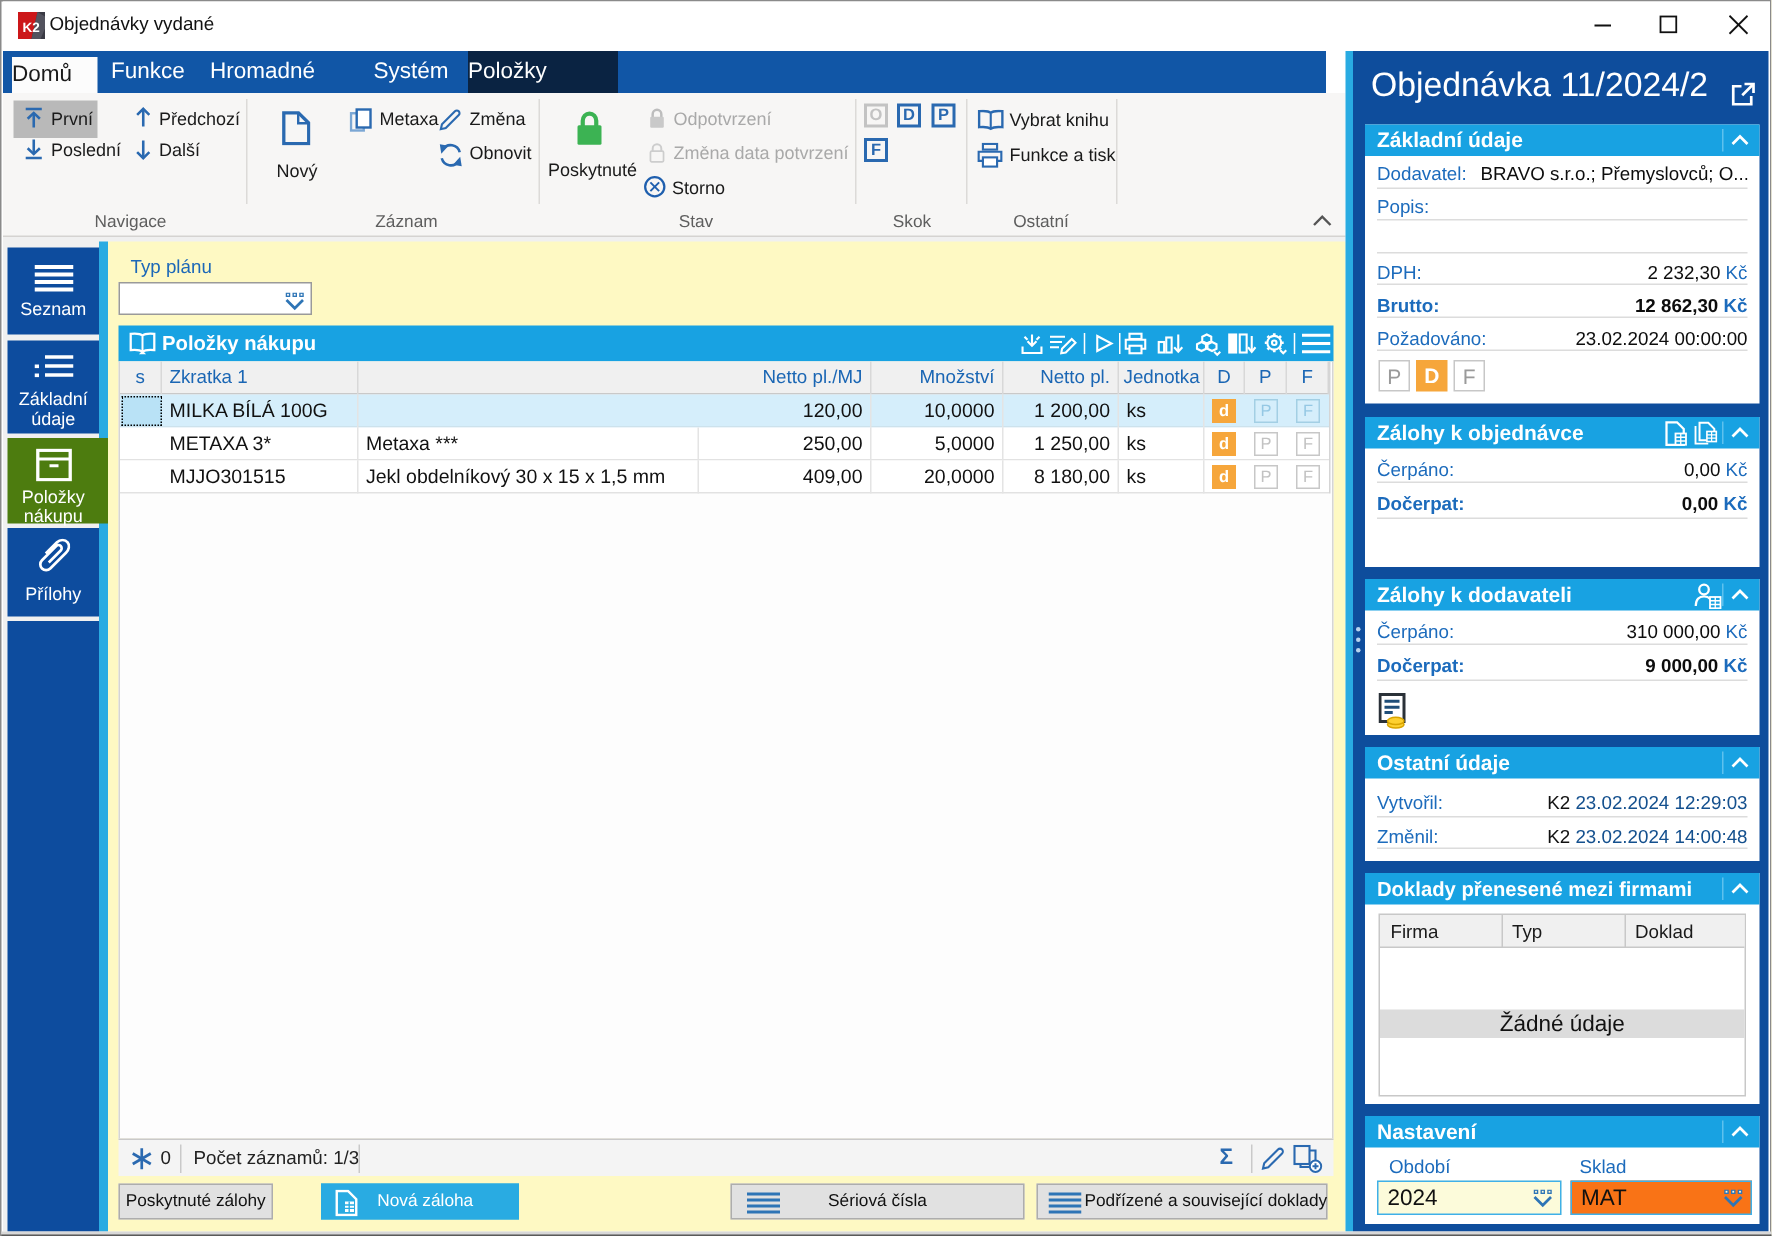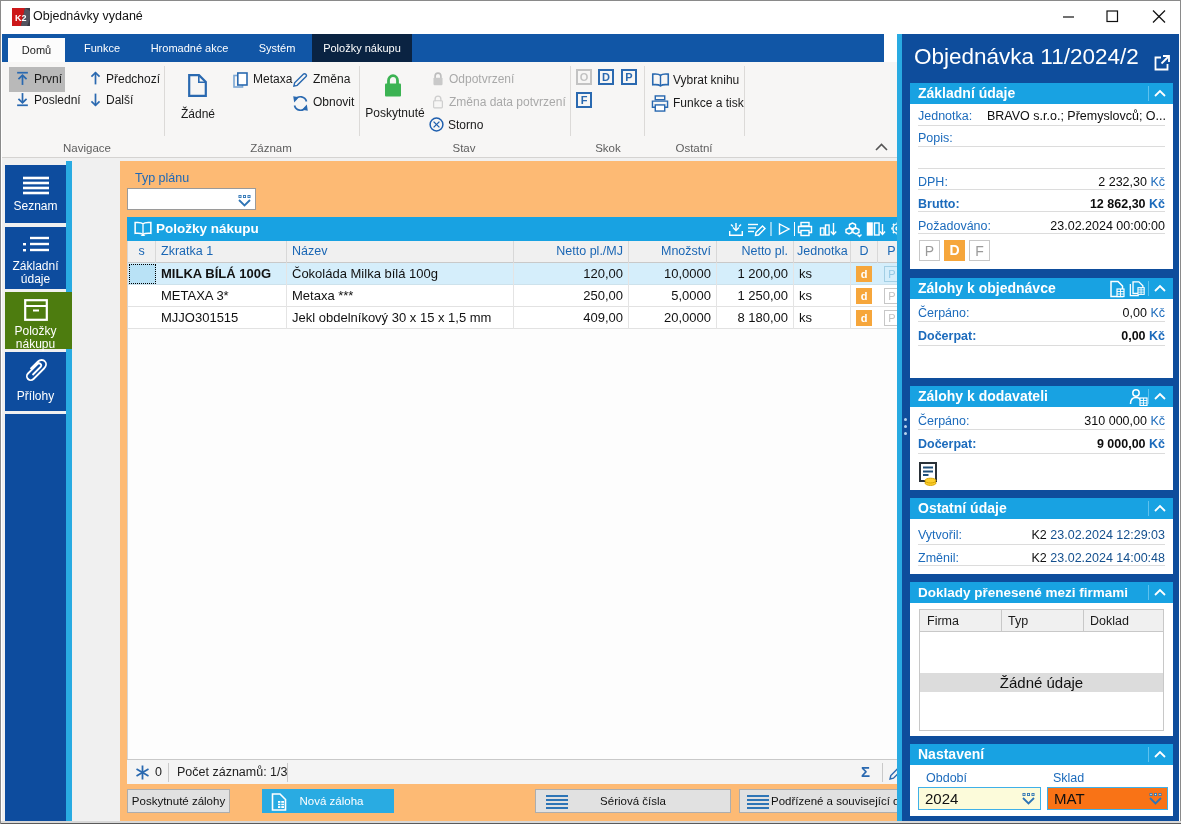--- a/index.html
+++ b/index.html
@@ -3,21 +3,21 @@
 <meta charset="utf-8">
 <style>
 * { margin:0; padding:0; box-sizing:border-box; }
 html,body { width:1181px; height:824px; overflow:hidden; }
 body { font-family:"Liberation Sans", sans-serif; background:#fff; }
 #win { position:relative; width:1181px; height:824px; background:#fff; border:1px solid #8a8a8a; }
 .abs { position:absolute; }
 .ico { display:block; }
 
 #tabbar { left:1px; top:33px; width:882px; height:28px; background:#1156a6; }
-.tab { position:absolute; top:0; height:28px; color:#fff; font-size:11px; font-weight:normal; line-height:28px; text-align:center; }
+.tab { position:absolute; top:0; height:28px; color:#fff; font-size:15px; font-weight:normal; line-height:28px; text-align:left; }
 #ribbon { left:1px; top:61px; width:895px; height:96px; background:#f7f6f5; border-bottom:1px solid #d5d3d1; }
 .gsep { position:absolute; top:4px; width:1px; height:70px; background:#dcdad8; }
 .glabel { position:absolute; top:80px; font-size:11.5px; color:#5e5e5e; text-align:center; }
 .rbtxt { position:absolute; font-size:12px; color:#1a1a1a; white-space:nowrap; }
 .rbtxt.dis { color:#a9a9a9; }
 
 .sbitem { position:absolute; left:0; width:61px; background:#0d4c9e; color:#fff; text-align:center; }
 .sblabel { font-size:12px; color:#fff; text-align:center; line-height:13px; }
 
 .th { position:absolute; top:0; height:22px; font-size:12.5px; color:#1a66b4; line-height:21px; border-right:1px solid #d8d8d8; padding:0 5px; }
@@ -106,21 +106,21 @@
           <line x1="7" y1="1.5" x2="7" y2="12.5"></line>
           <polyline points="3.2,8.8 7,12.5 10.8,8.8"></polyline>
         </g>
       </svg>
   <div class="rbtxt" style="left:104px;top:31px;">Další</div>
 
   <svg class="ico abs" style="left:186px;top:12px;" width="19" height="23" viewBox="0 0 19 23">
         <path d="M1.2 1.2 L11 1.2 L17.8 8 L17.8 21.8 L1.2 21.8 Z" fill="none" stroke="#2a69b0" stroke-width="2.2"></path>
         <path d="M10.8 1.5 L10.8 8.2 L17.5 8.2" fill="none" stroke="#2a69b0" stroke-width="1.6"></path>
       </svg>
-  <div class="rbtxt" style="left:170px;top:45px;width:52px;text-align:center;">Žádné</div>
+  <div class="rbtxt" style="left:170px;top:45px;width:52px;text-align:center;">Nový</div>
   <svg class="ico abs" style="left:231px;top:10px;" width="15" height="16" viewBox="0 0 15 16">
         <rect x="1" y="3.5" width="8.5" height="11.5" fill="none" stroke="#7ba7d4" stroke-width="1.6"></rect>
         <rect x="4.8" y="1" width="9.2" height="12" fill="#fff" stroke="#2a69b0" stroke-width="1.6"></rect>
       </svg>
   <div class="rbtxt" style="left:251px;top:10px;">Metaxa</div>
   <svg class="ico abs" style="left:290px;top:10px;" width="16" height="16" viewBox="0 0 17 17">
         <path d="M2 15 L2.8 11.5 L12 2.3 C12.7 1.6 14 1.6 14.7 2.3 C15.4 3 15.4 4.3 14.7 5 L5.5 14.2 Z" fill="none" stroke="#2a69b0" stroke-width="1.5"></path>
       </svg>
   <div class="rbtxt" style="left:311px;top:10px;">Změna</div>
   <svg class="ico abs" style="left:290px;top:33px;" width="17" height="17" viewBox="0 0 17 17">
@@ -215,21 +215,21 @@
   </div>
   <div class="sbitem" style="top:191px;height:59px;">
     <svg class="ico" style="margin:7px auto 7px;" width="23" height="24" viewBox="0 0 23 24">
           <path d="M6.5 10 L14 2.5 C16 0.5 19.5 0.5 21 2.5 C22.8 4.5 22 7.5 20 9.5 L9.5 20 C8 21.5 5.5 21.5 4 20 C2.5 18.5 2.5 16 4 14.5 L13.5 5 C14.3 4.2 15.7 4.2 16.5 5 C17.3 5.8 17.3 7.2 16.5 8 L8.5 16" fill="none" stroke="#fff" stroke-width="1.8"></path>
         </svg>
     <div class="sblabel">Přílohy</div>
   </div>
   <div class="sbitem" style="top:253px;height:407px;"></div>
 </div>
 
-<div class="abs" id="main" style="left:71px;top:160px;width:825px;height:660px;background:#fdba74;margin-left:48px;">
+<div class="abs" id="main" style="left:71px;top:160px;width:825px;height:660px;background:#fef9c3;">
   <div class="abs" style="left:15px;top:10px;font-size:12.5px;color:#1c68b8;">Typ plánu</div>
   <div class="abs" style="left:7px;top:27px;width:129px;height:22px;background:#fff;border:1px solid #9a9a9a;">
     <svg class="ico abs" style="right:4px;top:6px;" width="13" height="12" viewBox="0 0 13 12">
           <g fill="#2e75b6">
             <rect x="0.5" y="0" width="3" height="3"></rect>
             <rect x="5" y="0" width="3" height="3"></rect>
             <rect x="9.5" y="0" width="3" height="3"></rect>
           </g>
           <g fill="#fff">
             <rect x="1.4" y="0.9" width="1.2" height="1.2"></rect>
@@ -309,38 +309,36 @@
             <line x1="0" y1="7" x2="19" y2="7"></line>
             <line x1="0" y1="12.5" x2="19" y2="12.5"></line>
           </g>
         </svg>
   </div>
   <div class="abs" id="grid" style="left:7px;top:80px;width:810px;height:518px;background:#fdfdfd;border-left:1px solid #d5d5d5;border-right:1px solid #d5d5d5;">
 
     <div class="abs" style="left:0;top:0;width:806px;height:22px;background:#f0f0f0;border-bottom:1px solid #c9c9c9;"></div>
     <div class="th" style="left:0;width:28px;text-align:center;">s</div>
     <div class="th" style="left:28px;width:131px;">Zkratka 1</div>
-    <div class="th" style="left:159px;width:227px;">Název</div>
     <div class="th num" style="left:386px;width:115px;">Netto pl./MJ</div>
     <div class="th num" style="left:501px;width:88px;">Množství</div>
     <div class="th num" style="left:589px;width:77px;">Netto pl.</div>
     <div class="th" style="left:666px;width:57px;padding:0 3px;">Jednotka</div>
     <div class="th" style="left:723px;width:27px;text-align:center;">D</div>
     <div class="th" style="left:750px;width:28px;text-align:center;">P</div>
     <div class="th" style="left:778px;width:28px;text-align:center;border-right:1px solid #d5d5d5;">F</div>
 
     <div class="abs" style="left:0;top:22px;width:806px;height:22px;background:#d5eefb;border-bottom:1px solid #cde2ec;"></div>
     <div class="abs" style="left:0;top:44px;width:806px;height:22px;background:#fff;border-bottom:1px solid #e2e2e2;"></div>
     <div class="abs" style="left:0;top:66px;width:806px;height:22px;background:#fff;border-bottom:1px solid #e2e2e2;"></div>
     <div class="abs" style="left:806px;top:0;width:1px;height:88px;background:#d5d5d5;"></div>
 
     <div class="abs" style="left:1px;top:23px;width:27px;height:20px;background:#b9e2f6;border:1px dotted #000;"></div>
 
-    <div class="td" style="left:28px;top:22px;width:131px;font-weight:bold;">MILKA BÍLÁ 100G</div>
-    <div class="td" style="left:159px;top:22px;width:227px;">Čokoláda Milka bílá 100g</div>
+    <div class="td" style="left:28px;top:22px;width:131px;">MILKA BÍLÁ 100G</div>
     <div class="td num" style="left:386px;top:22px;width:115px;">120,00</div>
     <div class="td num" style="left:501px;top:22px;width:88px;">10,0000</div>
     <div class="td num" style="left:589px;top:22px;width:77px;">1 200,00</div>
     <div class="td" style="left:666px;top:22px;width:57px;">ks</div>
     <div class="dbx" style="left:728px;top:25px;">d</div>
     <div class="pfb sel" style="left:756px;top:25px;">P</div>
     <div class="pfb sel" style="left:784px;top:25px;">F</div>
 
     <div class="td" style="left:28px;top:44px;width:131px;">METAXA 3*</div>
     <div class="td" style="left:159px;top:44px;width:227px;">Metaxa ***</div>
@@ -440,21 +438,21 @@
   <div class="abs" style="left:2px;top:398px;width:3px;height:3px;border-radius:50%;background:#b8d4ee;"></div>
 
   <div class="card" style="top:49px;height:186px;">
     <div class="chead">Základní údaje
       <div class="abs" style="right:24px;top:3px;width:1px;height:15px;background:#5ec1ee;"></div>
       <svg class="chev" width="14" height="14" viewBox="0 0 14 14">
             <polyline points="2,9 7,4 12,9" fill="none" stroke="#fff" stroke-width="1.8"></polyline>
           </svg>
     </div>
     <div class="crow" style="top:23px;">
-          <span class="clabel">Jednotka:</span>
+          <span class="clabel">Dodavatel:</span>
           <span class="abs" style="left:69px;right:0;top:3px;color:#0d0d0d;white-space:nowrap;overflow:hidden;">BRAVO s.r.o.; Přemyslovců; O...</span>
         </div>
     <div class="csep" style="top:42px;"></div>
     <div class="crow" style="top:45px;">
           <span class="clabel">Popis:</span>
         </div>
     <div class="csep" style="top:63px;"></div>
     <div class="csep" style="top:85px;"></div>
     <div class="crow" style="top:89px;">
           <span class="clabel">DPH:</span>

